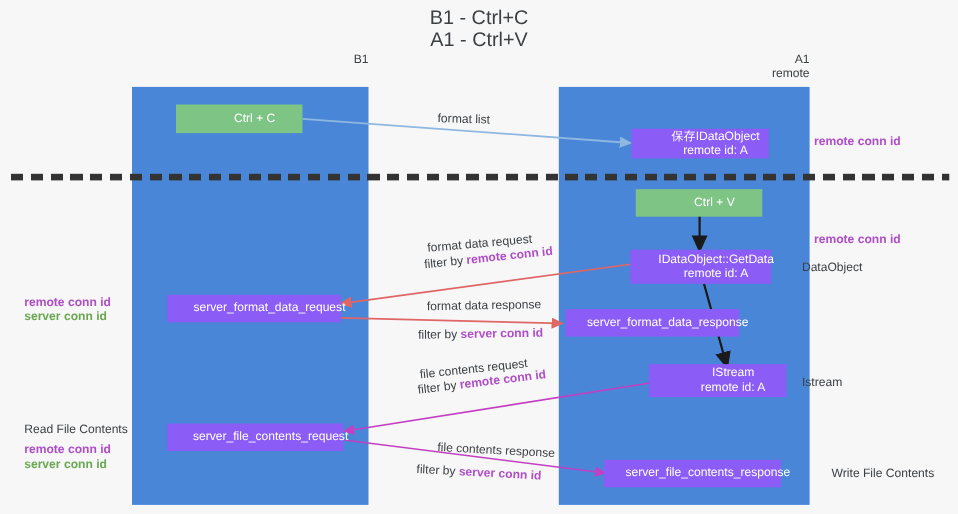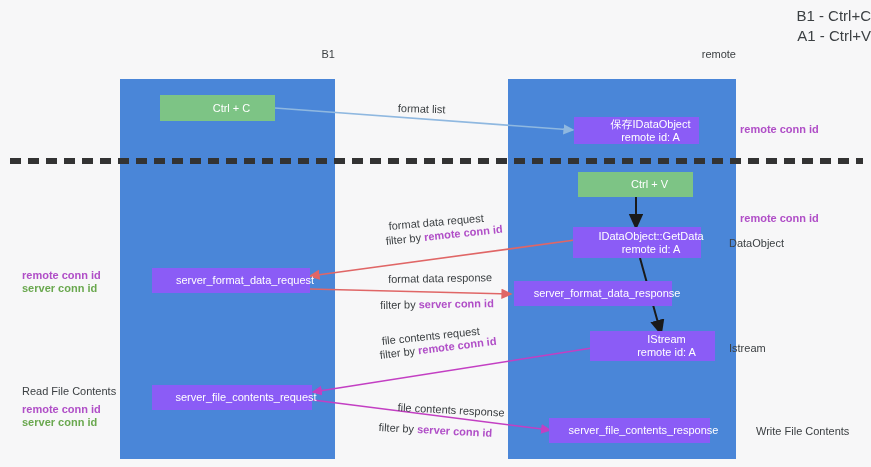--- a/index.html
+++ b/index.html
@@ -18,22 +18,22 @@
     background: #f7f7f8;
     overflow: hidden;
   }
 
   
   .title {
     position: absolute;
     left: 0;
     top: 6px;
     width: 871px;
-    text-align: right;
-    font-size: 15px;
+    text-align: center;
+    font-size: 18px;
     line-height: 20px;
     color: #3c4043;
   }
 
   
   .col-head {
     position: absolute;
     text-align: right;
     font-size: 11px;
     line-height: 13px;
@@ -115,20 +115,21 @@
 
   <div class="title">
     <span>B1 - Ctrl+C</span><br>
     <span>A1 - Ctrl+V</span>
   </div>
 
   <div class="col-head" style="left:120px; top:48px; width:215px;">
     <span class="l1">B1</span>
   </div>
   <div class="col-head" style="left:508px; top:48px; width:228px;">
+    <span class="l1">A1</span>
     <span class="l2">remote</span>
   </div>
 
   <div class="lane" style="left:120px; top:79px; width:215px; height:380px;"></div>
   <div class="lane" style="left:508px; top:79px; width:228px; height:380px;"></div>
 
   <svg class="wires" viewBox="0 0 871 467">
     <defs>
       <marker id="ar-blue" markerWidth="7" markerHeight="7" refX="6" refY="3.2" orient="auto">
         <path d="M0,0 L7,3.2 L0,6.4 z" fill="#8fb8e0"></path>

